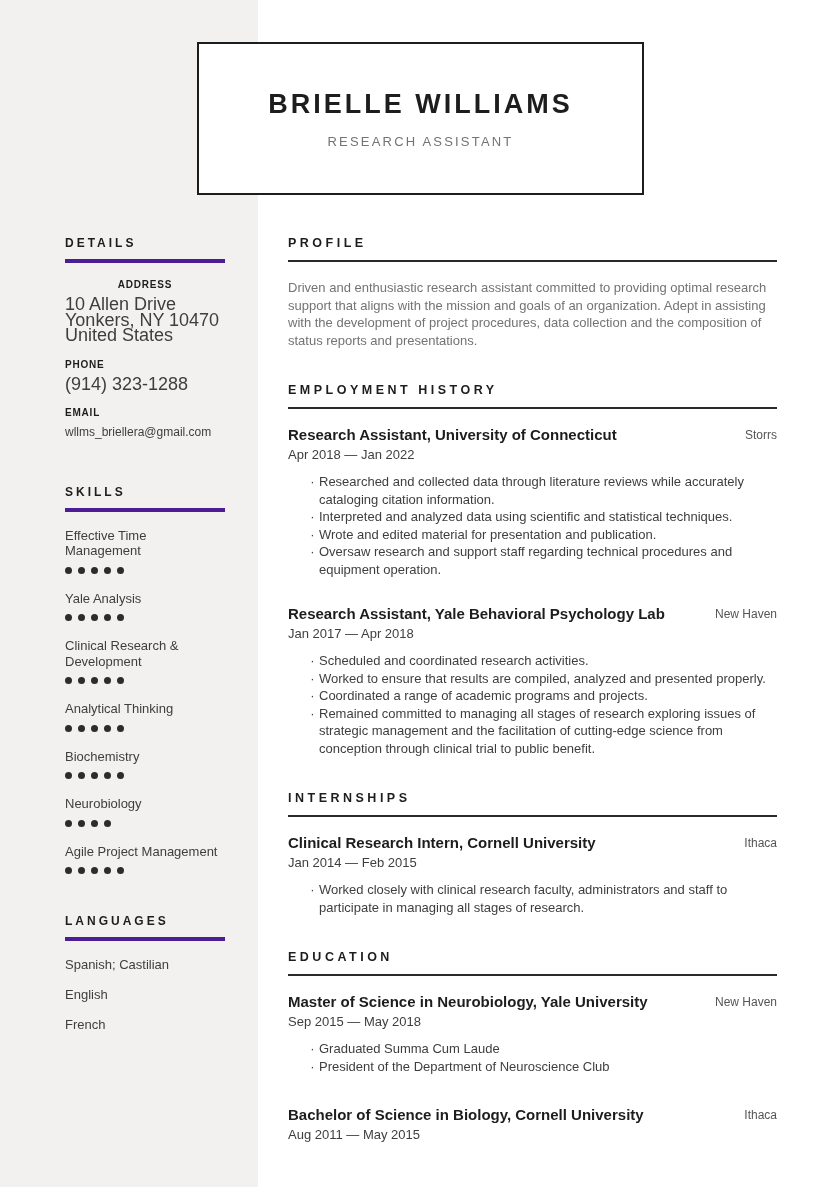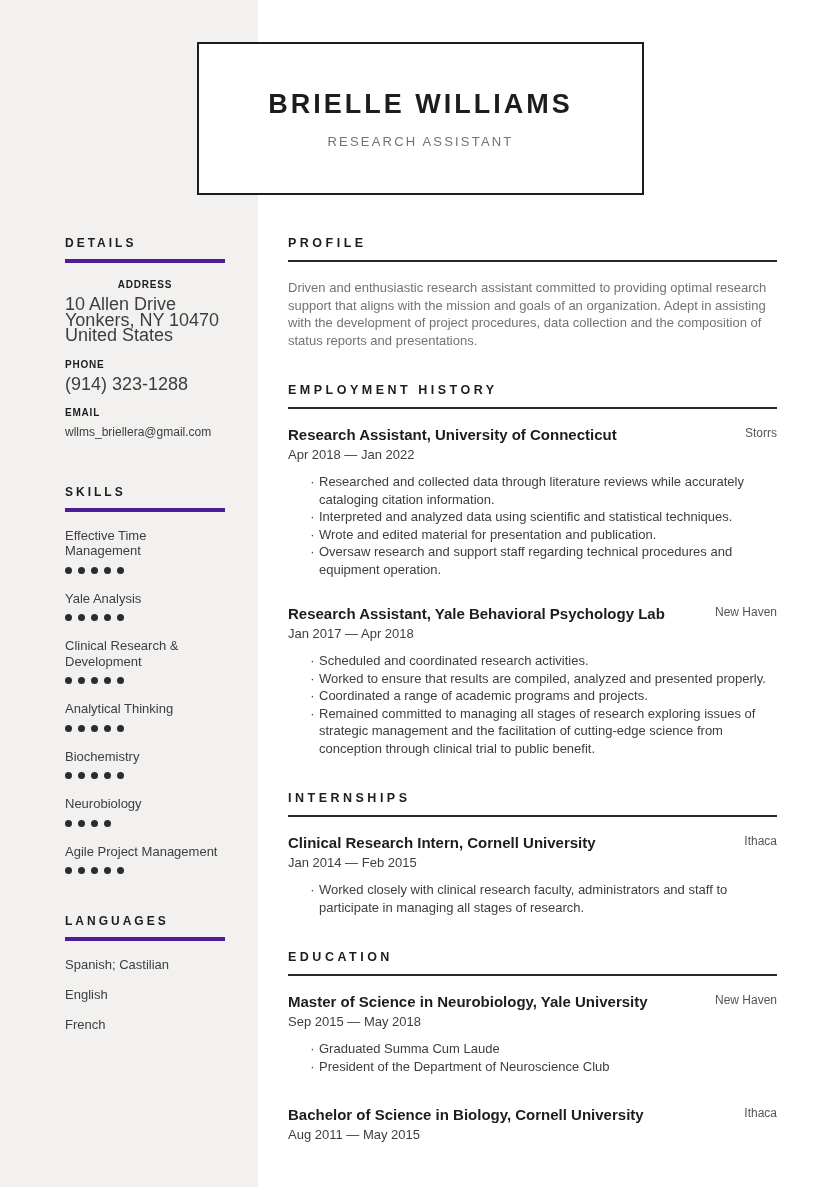--- a/index.html
+++ b/index.html
@@ -82,21 +82,21 @@
     font-weight: 700;
     letter-spacing: 3.5px;
     color: #1d1d1d;
     padding-bottom: 10px;
     border-bottom: 2px solid #2a2a2a;
     margin-bottom: 17px;
   }
   .profile-text { font-size: 13px; line-height: 17.5px; color: #737373; }
   .entry { margin-bottom: 27px; }
   .entry:last-child { margin-bottom: 0; }
-  .entry-head { display: flex; justify-content: space-between; align-items: flex-start; }
+  .entry-head { display: flex; justify-content: space-between; align-items: center; }
   .entry-title { font-size: 15px; font-weight: 700; color: #1d1d1d; padding-right: 12px; }
   .entry-loc { font-size: 12px; color: #555555; white-space: nowrap; }
   .entry-date { font-size: 13px; color: #3e3e3e; margin-top: 4px; }
   .bullets { margin-top: 11px; }
   .bullet { display: flex; font-size: 13px; line-height: 17.5px; color: #3e3e3e; }
   .bullet .b-marker { margin-left: 18px; width: 13px; flex-shrink: 0; text-align: center; color: #3e3e3e; }
   .bullet .b-text { flex: 1; }
 </style>
 </head>
 <body>

